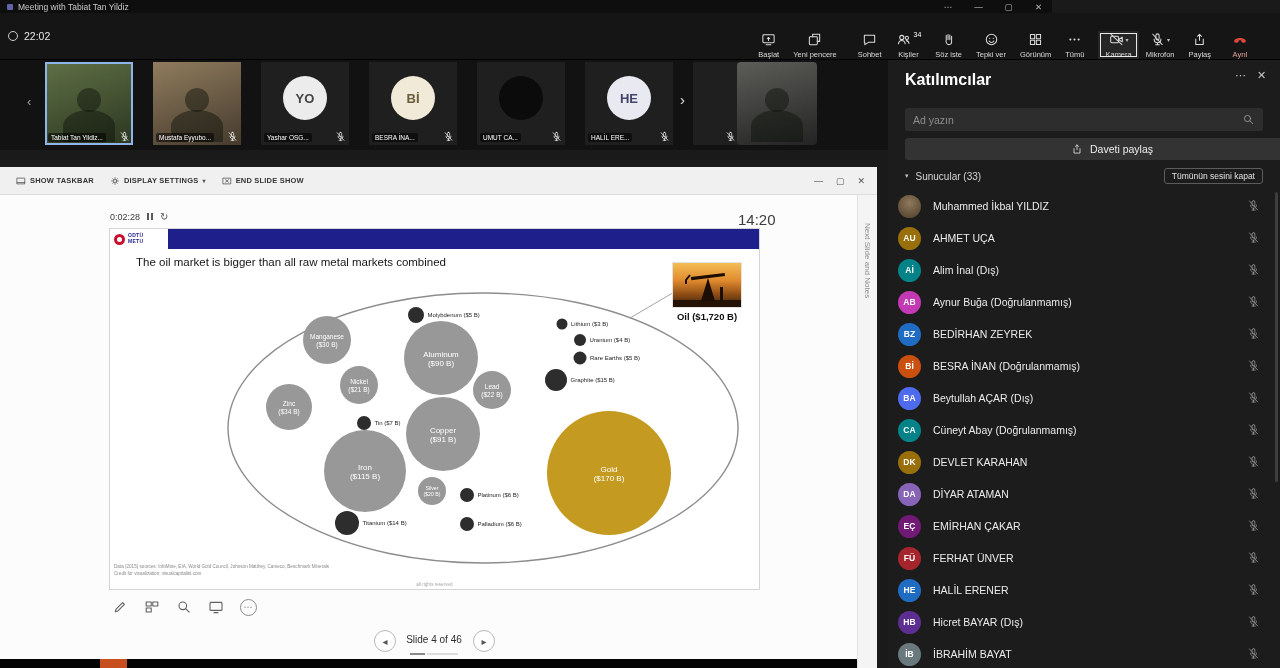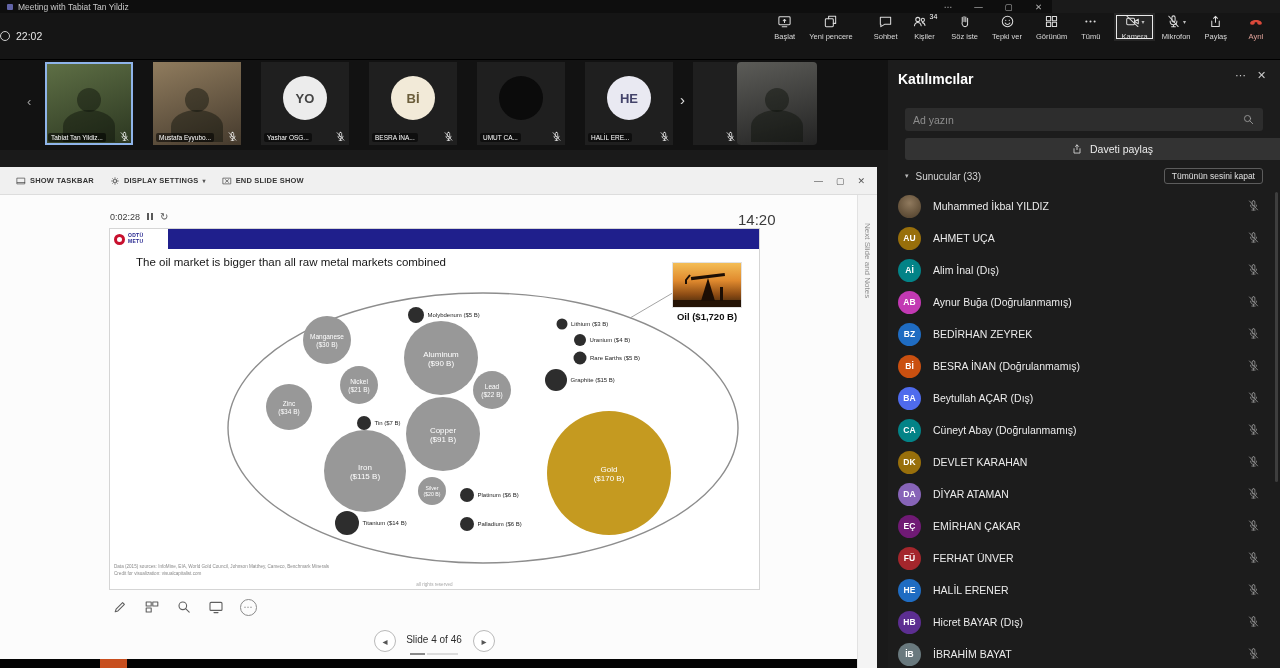--- a/index.html
+++ b/index.html
@@ -5,23 +5,23 @@
 *{margin:0;padding:0;box-sizing:border-box}
 html,body{width:1280px;height:668px;overflow:hidden;background:#000}
 #app{position:relative;width:1280px;height:668px;background:#1a1a1a;font-family:"Liberation Sans",sans-serif;overflow:hidden}
 
 #titlebar{position:absolute;left:0;top:0;width:1052px;height:13px;background:#0e0e0e;display:flex;align-items:center;color:#c8c8c8;font-size:8.5px}
 #titlebar .appicon{width:6px;height:6px;background:#6264a7;margin:0 5px 0 7px;border-radius:1px}
 #win-ctrls{margin-left:auto;display:flex;gap:22px;margin-right:10px;color:#b5b5b5;font-size:8.5px;align-items:center}
 #win-ctrls span{cursor:pointer}
 
 #toolbar{position:absolute;left:0;top:13px;width:1280px;height:47px;background:#151515;border-bottom:1px solid #000;display:flex;align-items:center}
-#rec{display:flex;align-items:center;gap:6px;margin-left:0;color:#e6e6e6;font-size:10.5px}
+#rec{display:flex;align-items:center;gap:6px;margin-left:8px;color:#e6e6e6;font-size:10.5px}
 #rec .ring{width:10px;height:10px;border:1.3px solid #cdcdcd;border-radius:50%}
-#tbright{margin-left:auto;display:flex;align-items:flex-start;height:100%;padding-right:4px}
+#tbright{margin-left:auto;display:flex;align-items:flex-end;height:100%;padding-right:20px}
 .tbtn{display:flex;flex-direction:column;align-items:center;justify-content:center;gap:3px;padding:0 7px;color:#d9d9d9;position:relative;cursor:pointer}
 .tbtn .lbl{font-size:7.5px;white-space:nowrap}
 .tbtn .irow{display:flex;align-items:center;gap:2px;height:16px}
 .tbtn.active{outline:1px solid #e9e9e9;outline-offset:-3px;background:#262626}
 .tbtn .badge{font-size:7px;color:#fff;margin-left:1px;transform:translateY(-5px)}
 .tsep{width:1px;background:#3a3a3a;margin:10px 3px}
 .chev{font-size:6px;color:#bdbdbd}
 .svgi{display:block}
 
 #filmstrip{position:absolute;left:0;top:60px;width:888px;height:90px;background:#121212}
@@ -64,21 +64,21 @@
 .ptool{position:absolute;top:402px;width:20px;height:20px;color:#5f5f5f;display:flex;align-items:center;justify-content:center;cursor:pointer}
 .navc{position:absolute;top:435px;width:22px;height:22px;border:1px solid #b9b9b9;border-radius:50%;display:flex;align-items:center;justify-content:center;color:#555;font-size:10px;background:#fff;cursor:pointer}
 #navlabel{position:absolute;left:394px;top:439px;width:80px;text-align:center;font-size:10px;color:#2e2e2e}
 #navprog1{position:absolute;left:410px;top:458px;width:15px;height:2px;background:#8a8a8a}
 #navprog2{position:absolute;left:427px;top:458px;width:31px;height:2px;background:#dcdcdc}
 
 #sliver{position:absolute;left:0;top:659px;width:857px;height:9px;background:#040404;z-index:5}
 #sliver .pp{position:absolute;left:100px;top:0;width:27px;height:9px;background:#c74f1f}
 
 #panel{position:absolute;left:888px;top:60px;width:392px;height:608px;background:#1c1c1c;color:#e8e8e8}
-#ptitle{position:absolute;left:10px;top:11px;font-size:14px;font-weight:bold;color:#fff}
+#ptitle{position:absolute;left:17px;top:11px;font-size:16px;font-weight:bold;color:#fff}
 #pmore{position:absolute;left:347px;top:9px;color:#c9c9c9;font-size:11px;cursor:pointer}
 #pclose{position:absolute;left:369px;top:9px;color:#c9c9c9;font-size:11px;cursor:pointer}
 #psearch{position:absolute;left:17px;top:48px;width:358px;height:23px;background:#2d2d2d;border-radius:3px;display:flex;align-items:center;padding:0 8px;color:#8d8d8d;font-size:10.5px}
 #psearch .ph{flex:1}
 #pinvite{position:absolute;left:17px;top:78px;width:414px;height:22px;background:#333;border-radius:3px;display:flex;align-items:center;justify-content:center;gap:7px;font-size:10.5px;color:#ececec;cursor:pointer}
 #psection{position:absolute;left:17px;top:107px;width:358px;height:18px;display:flex;align-items:center}
 #psection .sc{font-size:7px;color:#bbb;margin-right:7px}
 #psection .sl{font-size:10px;color:#d5d5d5}
 #muteall{margin-left:auto;border:1px solid #5c5c5c;border-radius:3px;font-size:8.5px;color:#e0e0e0;padding:2px 7px;cursor:pointer}
 #plist{position:absolute;left:0;top:130px;width:392px;height:478px;overflow:hidden}

